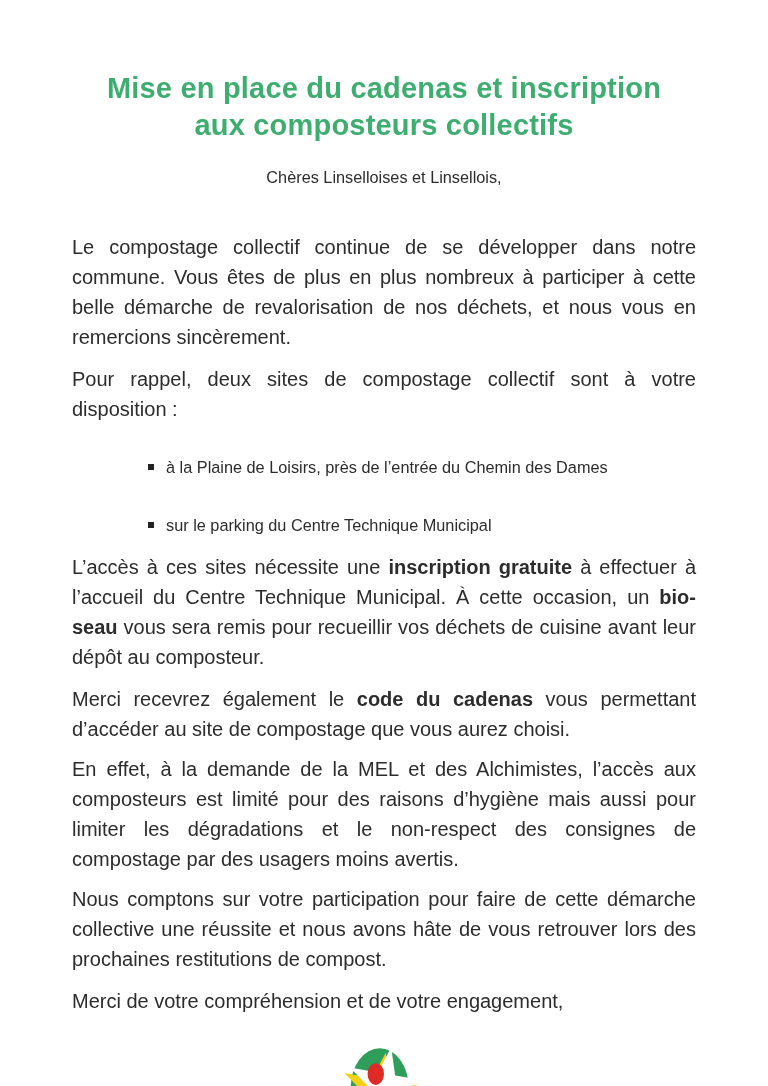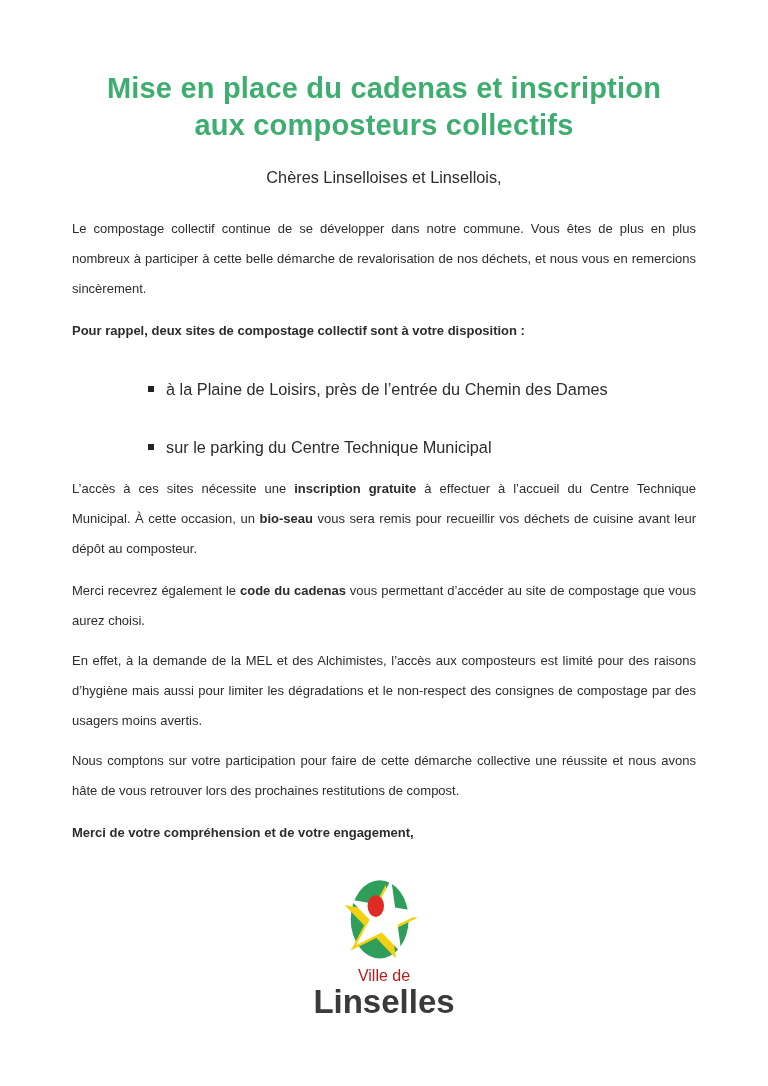--- a/index.html
+++ b/index.html
@@ -22,30 +22,30 @@
     font-size: 29px;
     font-weight: 700;
     line-height: 37px;
     letter-spacing: 0.2px;
   }
   .title .tline { display: block; }
   .salutation {
     text-align: center;
     font-size: 16.3px;
     line-height: 30px;
-    margin-bottom: 22px;
+    margin-bottom: 40px;
   }
   .para {
-    font-size: 13px;
+    font-size: 20px;
     line-height: 30px;
     text-align: justify;
   }
   .mb12 { margin-bottom: 12px; }
   .mb10 { margin-bottom: 10px; }
-  .mb0  { margin-bottom: 0; font-weight: bold; }
+  .mb0  { margin-bottom: 0; }
   .para strong { font-weight: 700; }
   .bullets {
     list-style: none;
     padding-left: 76px;
     margin-bottom: 12px;
   }
   .bullets li {
     font-size: 16.3px;
     line-height: 30px;
     margin-top: 28px;

